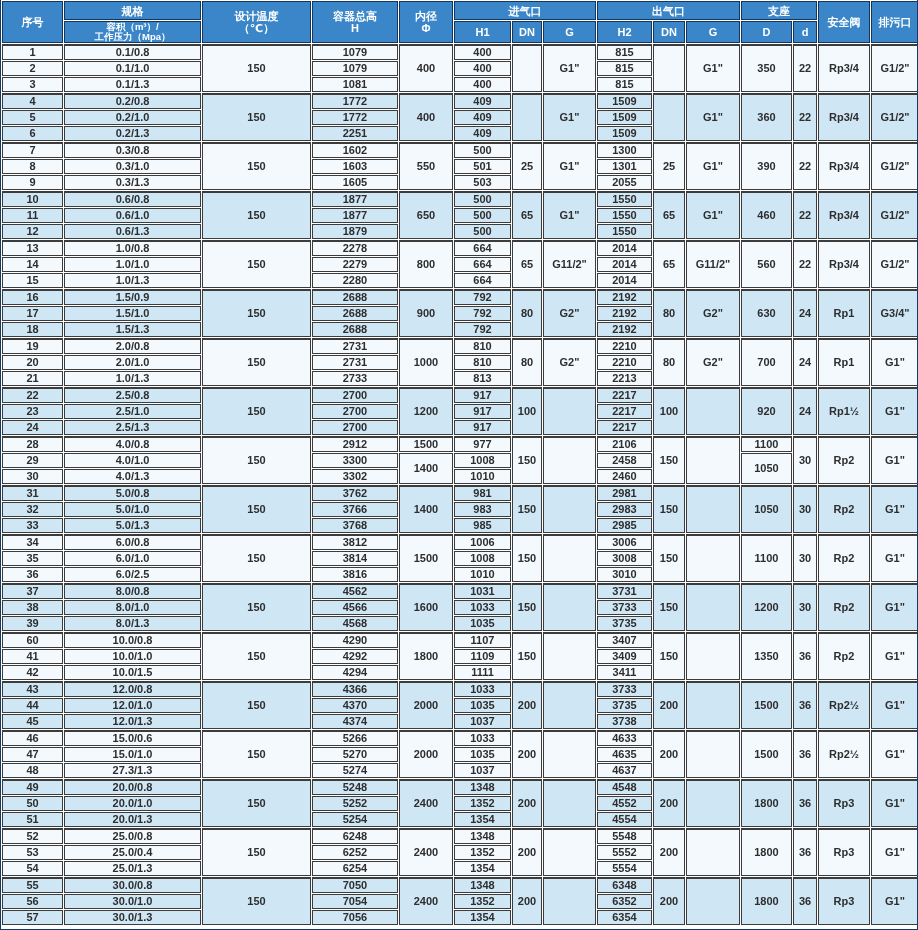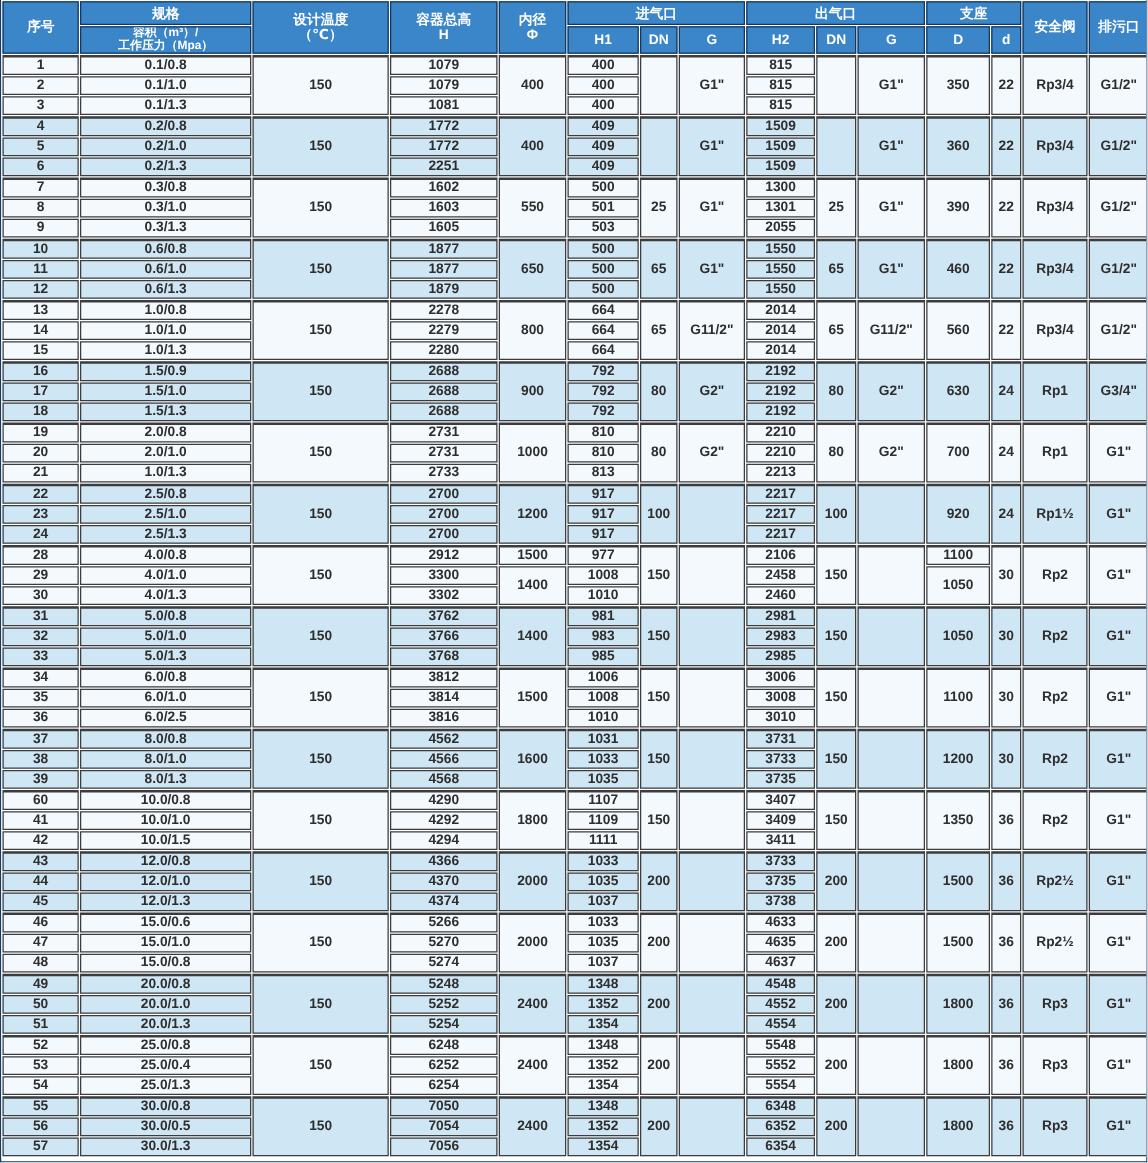--- a/index.html
+++ b/index.html
@@ -558,21 +558,21 @@
         </tr>
         <tr class="gw">
           <td>47</td>
           <td>15.0/1.0</td>
           <td>5270</td>
           <td>1035</td>
           <td>4635</td>
         </tr>
         <tr class="gw">
           <td>48</td>
-          <td>15.0/0.8</td>
+          <td>27.3/1.3</td>
           <td>5274</td>
           <td>1037</td>
           <td>4637</td>
         </tr>
         <tr class="gb gs">
           <td>49</td>
           <td>20.0/0.8</td>
           <td rowspan="3">150</td>
           <td>5248</td>
           <td rowspan="3">2400</td>
@@ -644,21 +644,21 @@
           <td>6348</td>
           <td rowspan="3">200</td>
           <td rowspan="3"></td>
           <td rowspan="3">1800</td>
           <td rowspan="3">36</td>
           <td rowspan="3">Rp3</td>
           <td rowspan="3">G1"</td>
         </tr>
         <tr class="gb">
           <td>56</td>
-          <td>30.0/0.5</td>
+          <td>30.0/1.0</td>
           <td>7054</td>
           <td>1352</td>
           <td>6352</td>
         </tr>
         <tr class="gb">
           <td>57</td>
           <td>30.0/1.3</td>
           <td>7056</td>
           <td>1354</td>
           <td>6354</td>

